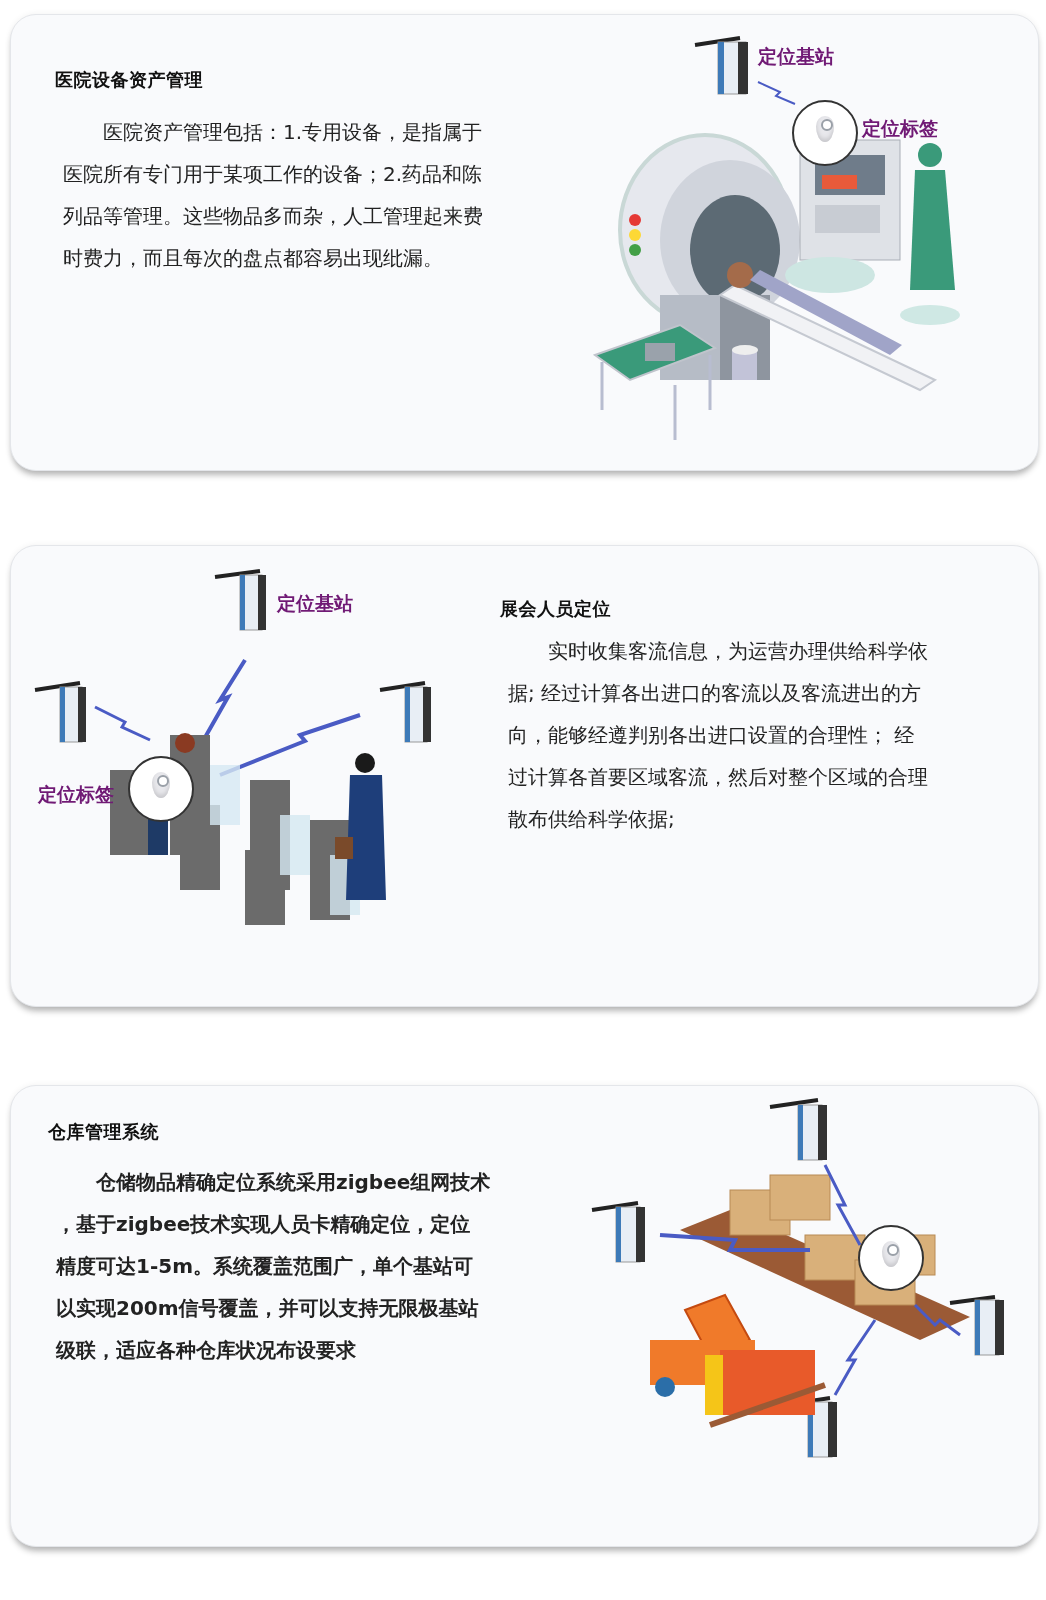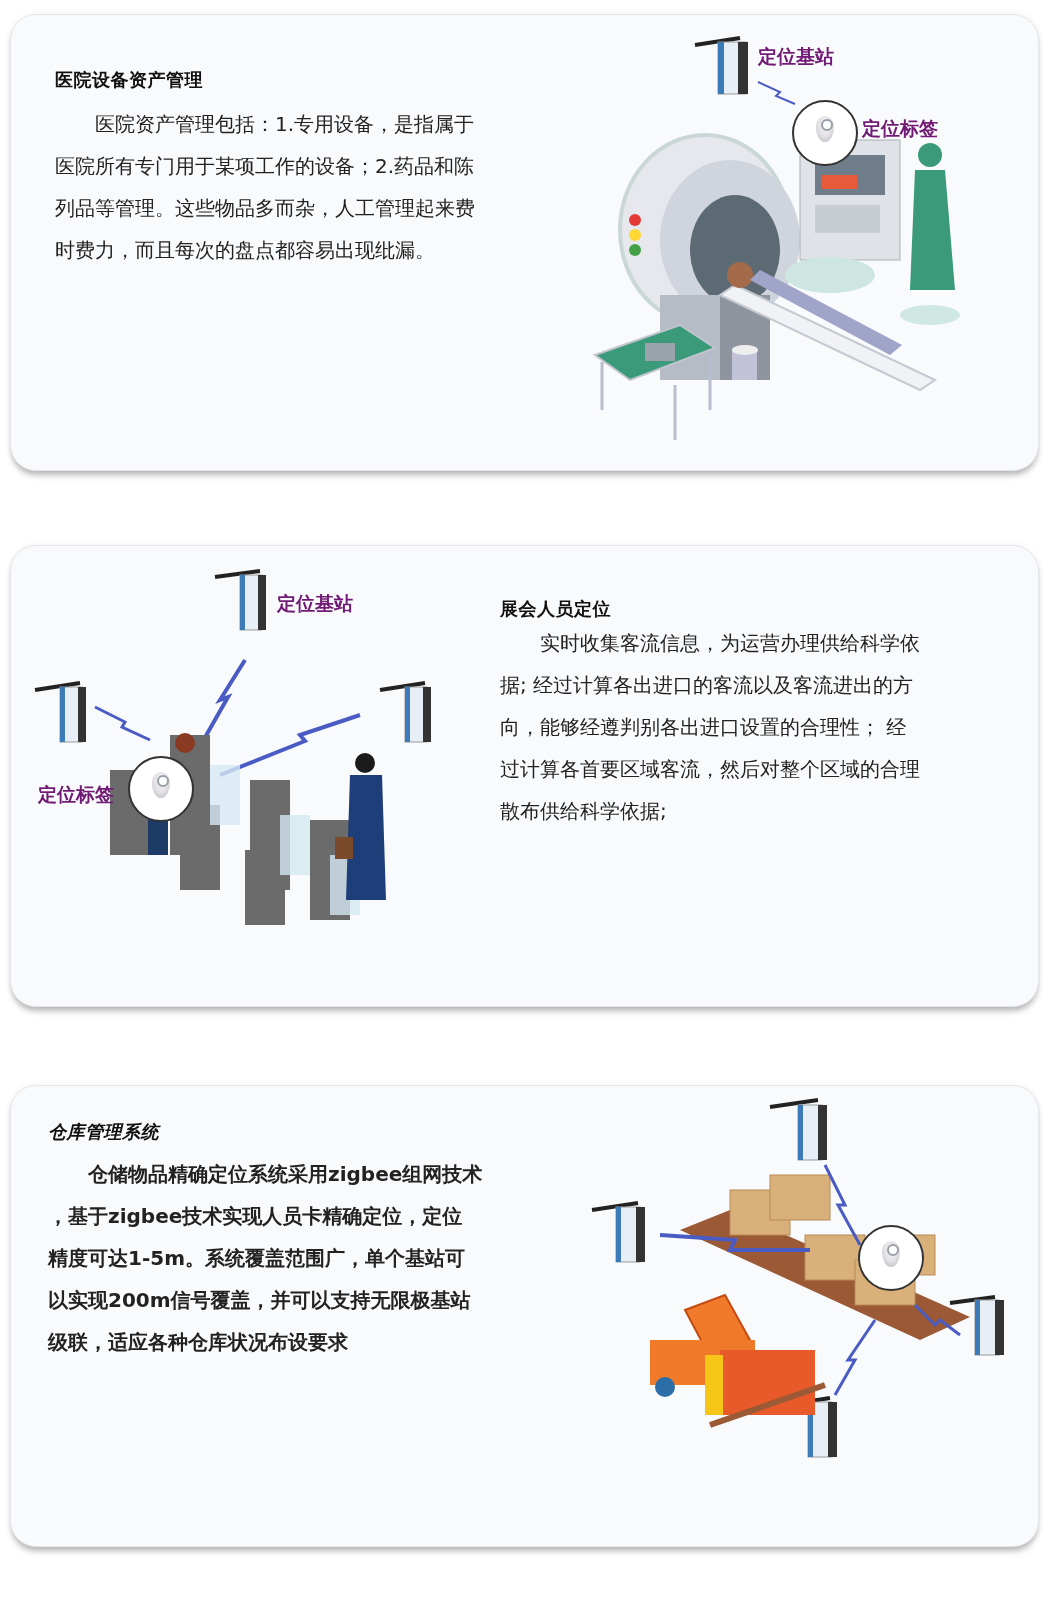--- a/index.html
+++ b/index.html
@@ -2,21 +2,21 @@
 <html><head>
 <meta charset="utf-8">
 <style>
   html, body { margin:0; padding:0; background:#ffffff; }
   body { width:1046px; height:1600px; position:relative; overflow:hidden;
          font-family:"DejaVu Sans","Liberation Sans",sans-serif; color:#222; }
   .card { position:absolute; left:10px; width:1027px; background:#f9fafc;
           border-radius:26px; border:1px solid #e4e6ea;
           box-shadow: 0 6px 6px -2px rgba(0,0,0,0.28), 0 0 6px rgba(0,0,0,0.06); }
   .title { position:absolute; font-size:18px; font-weight:bold; color:#111; letter-spacing:0.5px; }
-  .para { position:absolute; font-size:20px; line-height:42px; color:#222; margin:0; }
+  .para { position:absolute; font-size:20px; line-height:42px; color:#222; margin:8px; }
   .para p { margin:0; }
   .indent { text-indent:40px; }
   .illus { position:absolute; }
   .lbl { position:absolute; font-size:19px; font-weight:bold; color:#701a75; }
   svg { display:block; }
 </style>
 </head>
 <body>
 
 <div class="card" style="top:14px;height:455px;"></div>
@@ -145,21 +145,21 @@
 </div>
 <div class="illus" style="left:128px;top:756px;width:62px;height:62px;border-radius:50%;background:#fff;border:2px solid #333;">
   <div style="position:absolute;left:22px;top:14px;width:18px;height:26px;border-radius:50% 50% 50% 50%/40% 40% 60% 60%;background:#e8e8ec;box-shadow:inset 0 -3px 4px #c8c8cc;"></div>
   <div style="position:absolute;left:27px;top:17px;width:8px;height:8px;border-radius:50%;border:2px solid #9aa0a8;background:#fff;"></div>
 </div>
 <div class="lbl" style="left:277px;top:591px;">定位基站</div>
 <div class="lbl" style="left:38px;top:782px;">定位标签</div>
 
 <div class="card" style="top:1085px;height:460px;"></div>
 
-<div class="title" style="left:48px;top:1120px;font-style:italic;">仓库管理系统</div>
+<div class="title" style="left:48px;top:1120px;">仓库管理系统</div>
 <div class="para" style="left:48px;top:1153px;width:520px;font-weight:bold;">
   <p class="indent">仓储物品精确定位系统采用zigbee组网技术</p>
   <p>，基于zigbee技术实现人员卡精确定位，定位</p>
   <p>精度可达1-5m。系统覆盖范围广，单个基站可</p>
   <p>以实现200m信号覆盖，并可以支持无限极基站</p>
   <p>级联，适应各种仓库状况布设要求</p>
 </div>
 
 <div class="illus" style="left:590px;top:1095px;width:430px;height:400px;">
   <svg width="430" height="400" viewBox="0 0 430 400">

